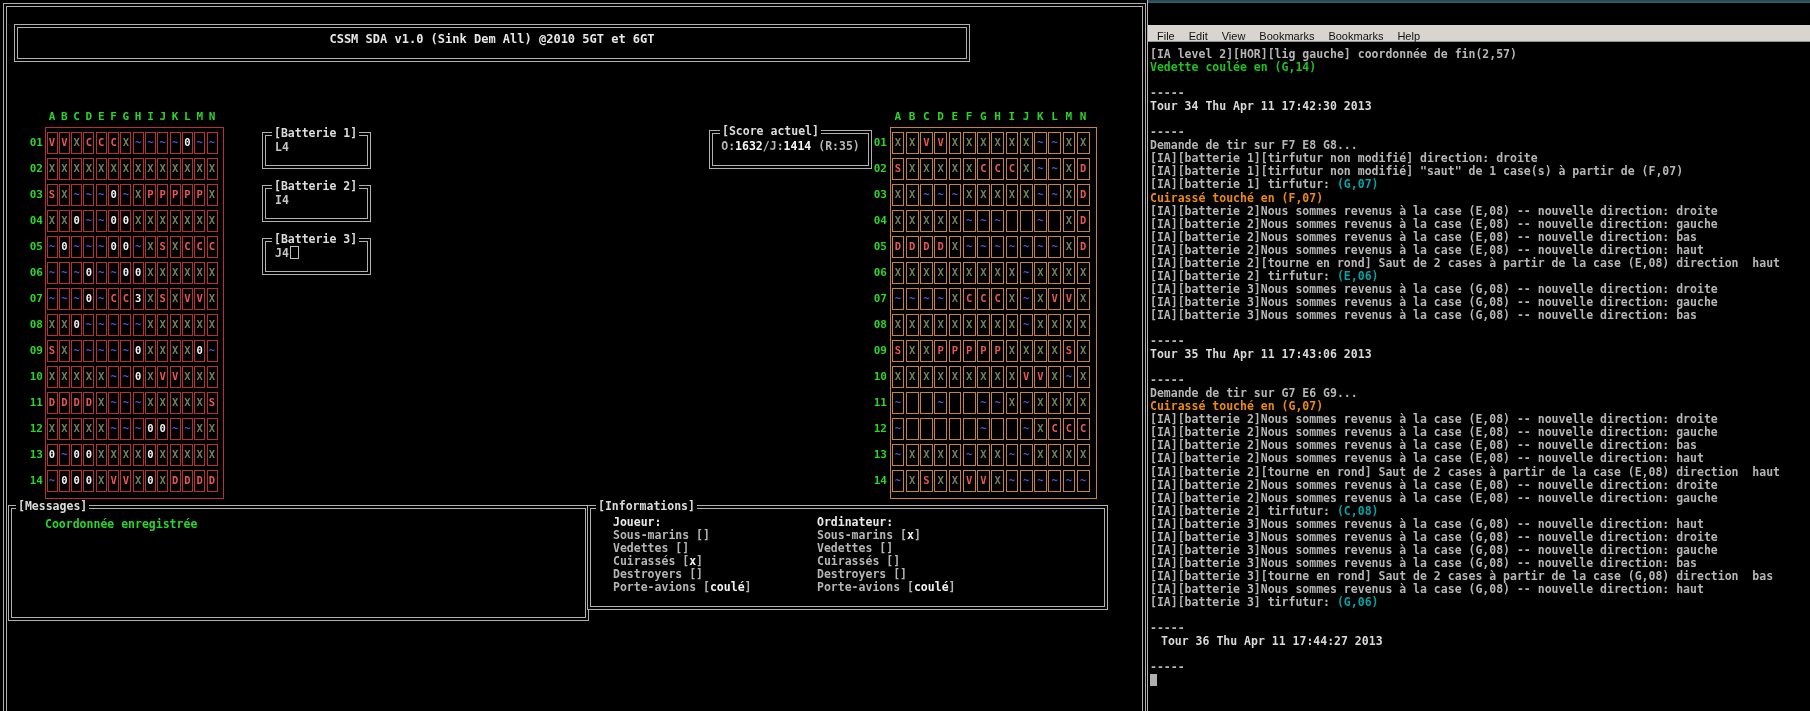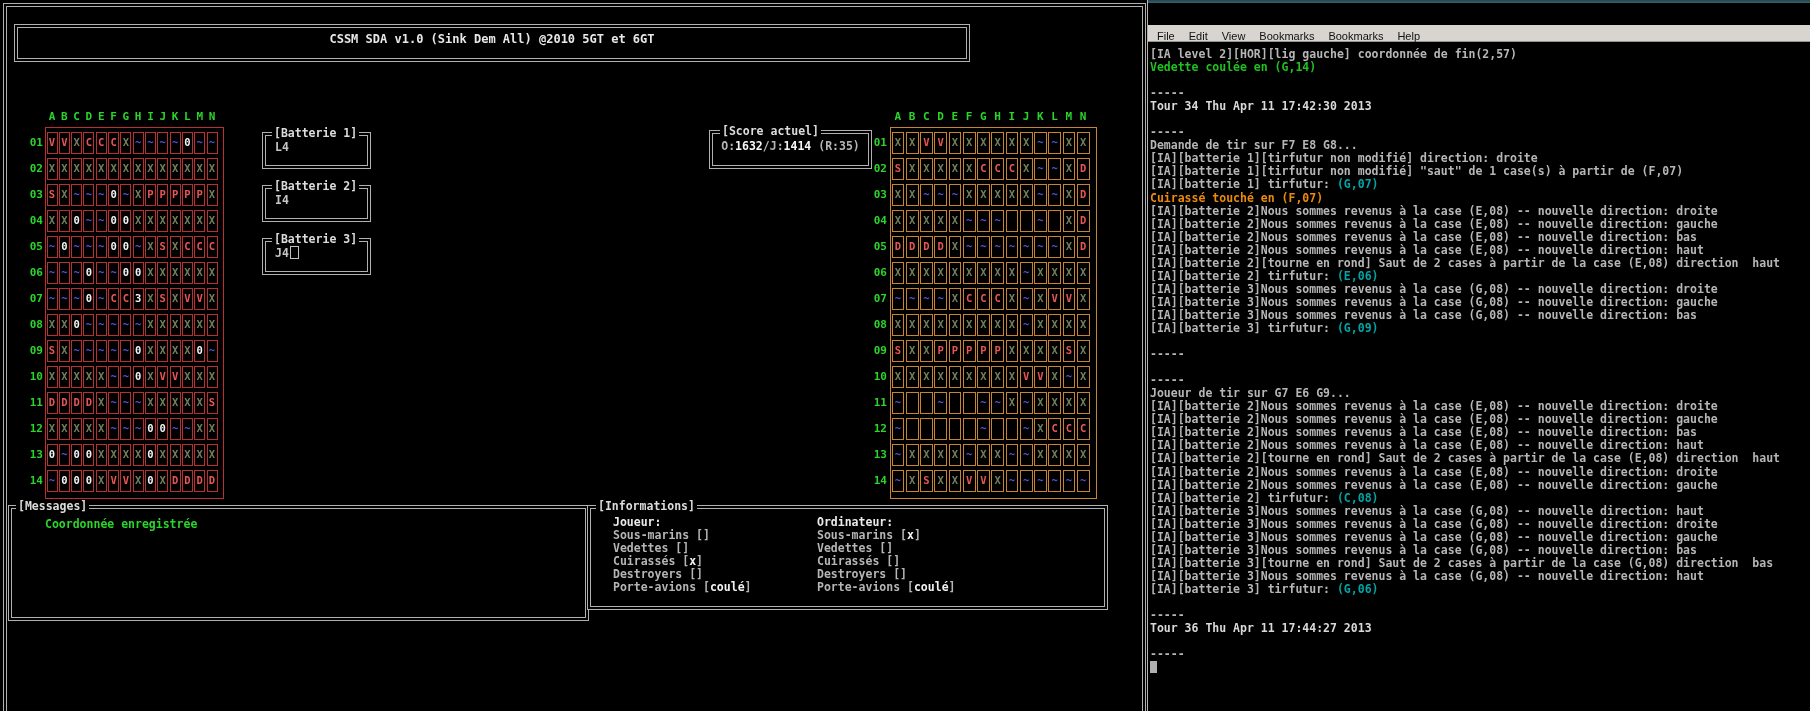--- a/index.html
+++ b/index.html
@@ -593,42 +593,43 @@
         <div class="t-line"><span style="color: rgb(236, 138, 12);">Cuirassé touché en (F,07)</span></div>
         <div class="t-line"><span style="color: rgb(182, 182, 182);">[IA][batterie 2]Nous sommes revenus à la case (E,08) -- nouvelle direction: droite</span></div>
         <div class="t-line"><span style="color: rgb(182, 182, 182);">[IA][batterie 2]Nous sommes revenus à la case (E,08) -- nouvelle direction: gauche</span></div>
         <div class="t-line"><span style="color: rgb(182, 182, 182);">[IA][batterie 2]Nous sommes revenus à la case (E,08) -- nouvelle direction: bas</span></div>
         <div class="t-line"><span style="color: rgb(182, 182, 182);">[IA][batterie 2]Nous sommes revenus à la case (E,08) -- nouvelle direction: haut</span></div>
         <div class="t-line"><span style="color: rgb(182, 182, 182);">[IA][batterie 2][tourne en rond] Saut de 2 cases à partir de la case (E,08) direction  haut</span></div>
         <div class="t-line"><span style="color: rgb(182, 182, 182);">[IA][batterie 2] tirfutur: </span><span style="color: rgb(0, 164, 164);">(E,06)</span></div>
         <div class="t-line"><span style="color: rgb(182, 182, 182);">[IA][batterie 3]Nous sommes revenus à la case (G,08) -- nouvelle direction: droite</span></div>
         <div class="t-line"><span style="color: rgb(182, 182, 182);">[IA][batterie 3]Nous sommes revenus à la case (G,08) -- nouvelle direction: gauche</span></div>
         <div class="t-line"><span style="color: rgb(182, 182, 182);">[IA][batterie 3]Nous sommes revenus à la case (G,08) -- nouvelle direction: bas</span></div>
-        <div class="t-line"><span style="color: rgb(182, 182, 182);">[IA][batterie 3] tirfutur: </span><span style="color: rgb(0, 164, 164);">(G,09)</span></div>
         <div class="t-line">&nbsp;</div>
         <div class="t-line"><span style="color: rgb(182, 182, 182);">-----</span></div>
+        <div class="t-line"><span style="color: rgb(217, 217, 217);">Tour 35 Thu Apr 11 17:43:06 2013</span></div>
         <div class="t-line">&nbsp;</div>
         <div class="t-line"><span style="color: rgb(182, 182, 182);">-----</span></div>
-        <div class="t-line"><span style="color: rgb(182, 182, 182);">Joueur de tir sur G7 E6 G9...</span></div>
+        <div class="t-line"><span style="color: rgb(182, 182, 182);">Demande de tir sur G7 E6 G9...</span></div>
+        <div class="t-line"><span style="color: rgb(236, 138, 12);">Cuirassé touché en (G,07)</span></div>
         <div class="t-line"><span style="color: rgb(182, 182, 182);">[IA][batterie 2]Nous sommes revenus à la case (E,08) -- nouvelle direction: droite</span></div>
         <div class="t-line"><span style="color: rgb(182, 182, 182);">[IA][batterie 2]Nous sommes revenus à la case (E,08) -- nouvelle direction: gauche</span></div>
         <div class="t-line"><span style="color: rgb(182, 182, 182);">[IA][batterie 2]Nous sommes revenus à la case (E,08) -- nouvelle direction: bas</span></div>
         <div class="t-line"><span style="color: rgb(182, 182, 182);">[IA][batterie 2]Nous sommes revenus à la case (E,08) -- nouvelle direction: haut</span></div>
         <div class="t-line"><span style="color: rgb(182, 182, 182);">[IA][batterie 2][tourne en rond] Saut de 2 cases à partir de la case (E,08) direction  haut</span></div>
         <div class="t-line"><span style="color: rgb(182, 182, 182);">[IA][batterie 2]Nous sommes revenus à la case (E,08) -- nouvelle direction: droite</span></div>
         <div class="t-line"><span style="color: rgb(182, 182, 182);">[IA][batterie 2]Nous sommes revenus à la case (E,08) -- nouvelle direction: gauche</span></div>
         <div class="t-line"><span style="color: rgb(182, 182, 182);">[IA][batterie 2] tirfutur: </span><span style="color: rgb(0, 164, 164);">(C,08)</span></div>
         <div class="t-line"><span style="color: rgb(182, 182, 182);">[IA][batterie 3]Nous sommes revenus à la case (G,08) -- nouvelle direction: haut</span></div>
         <div class="t-line"><span style="color: rgb(182, 182, 182);">[IA][batterie 3]Nous sommes revenus à la case (G,08) -- nouvelle direction: droite</span></div>
         <div class="t-line"><span style="color: rgb(182, 182, 182);">[IA][batterie 3]Nous sommes revenus à la case (G,08) -- nouvelle direction: gauche</span></div>
         <div class="t-line"><span style="color: rgb(182, 182, 182);">[IA][batterie 3]Nous sommes revenus à la case (G,08) -- nouvelle direction: bas</span></div>
         <div class="t-line"><span style="color: rgb(182, 182, 182);">[IA][batterie 3][tourne en rond] Saut de 2 cases à partir de la case (G,08) direction  bas</span></div>
         <div class="t-line"><span style="color: rgb(182, 182, 182);">[IA][batterie 3]Nous sommes revenus à la case (G,08) -- nouvelle direction: haut</span></div>
         <div class="t-line"><span style="color: rgb(182, 182, 182);">[IA][batterie 3] tirfutur: </span><span style="color: rgb(0, 164, 164);">(G,06)</span></div>
         <div class="t-line">&nbsp;</div>
         <div class="t-line"><span style="color: rgb(182, 182, 182);">-----</span></div>
-        <div class="t-line"><span style="color: rgb(217, 217, 217);">Tour 36 Thu Apr 11 17:44:27 2013</span></div>
+        <div class="t-line"><span style="color: rgb(217, 217, 217); margin-left: 11px;">Tour 36 Thu Apr 11 17:44:27 2013</span></div>
         <div class="t-line">&nbsp;</div>
         <div class="t-line"><span style="color: rgb(182, 182, 182);">-----</span></div>
         <div class="t-line"><span class="cursor-block"></span></div>
       </div>
   </div>
 </div>
 
 </body></html>

